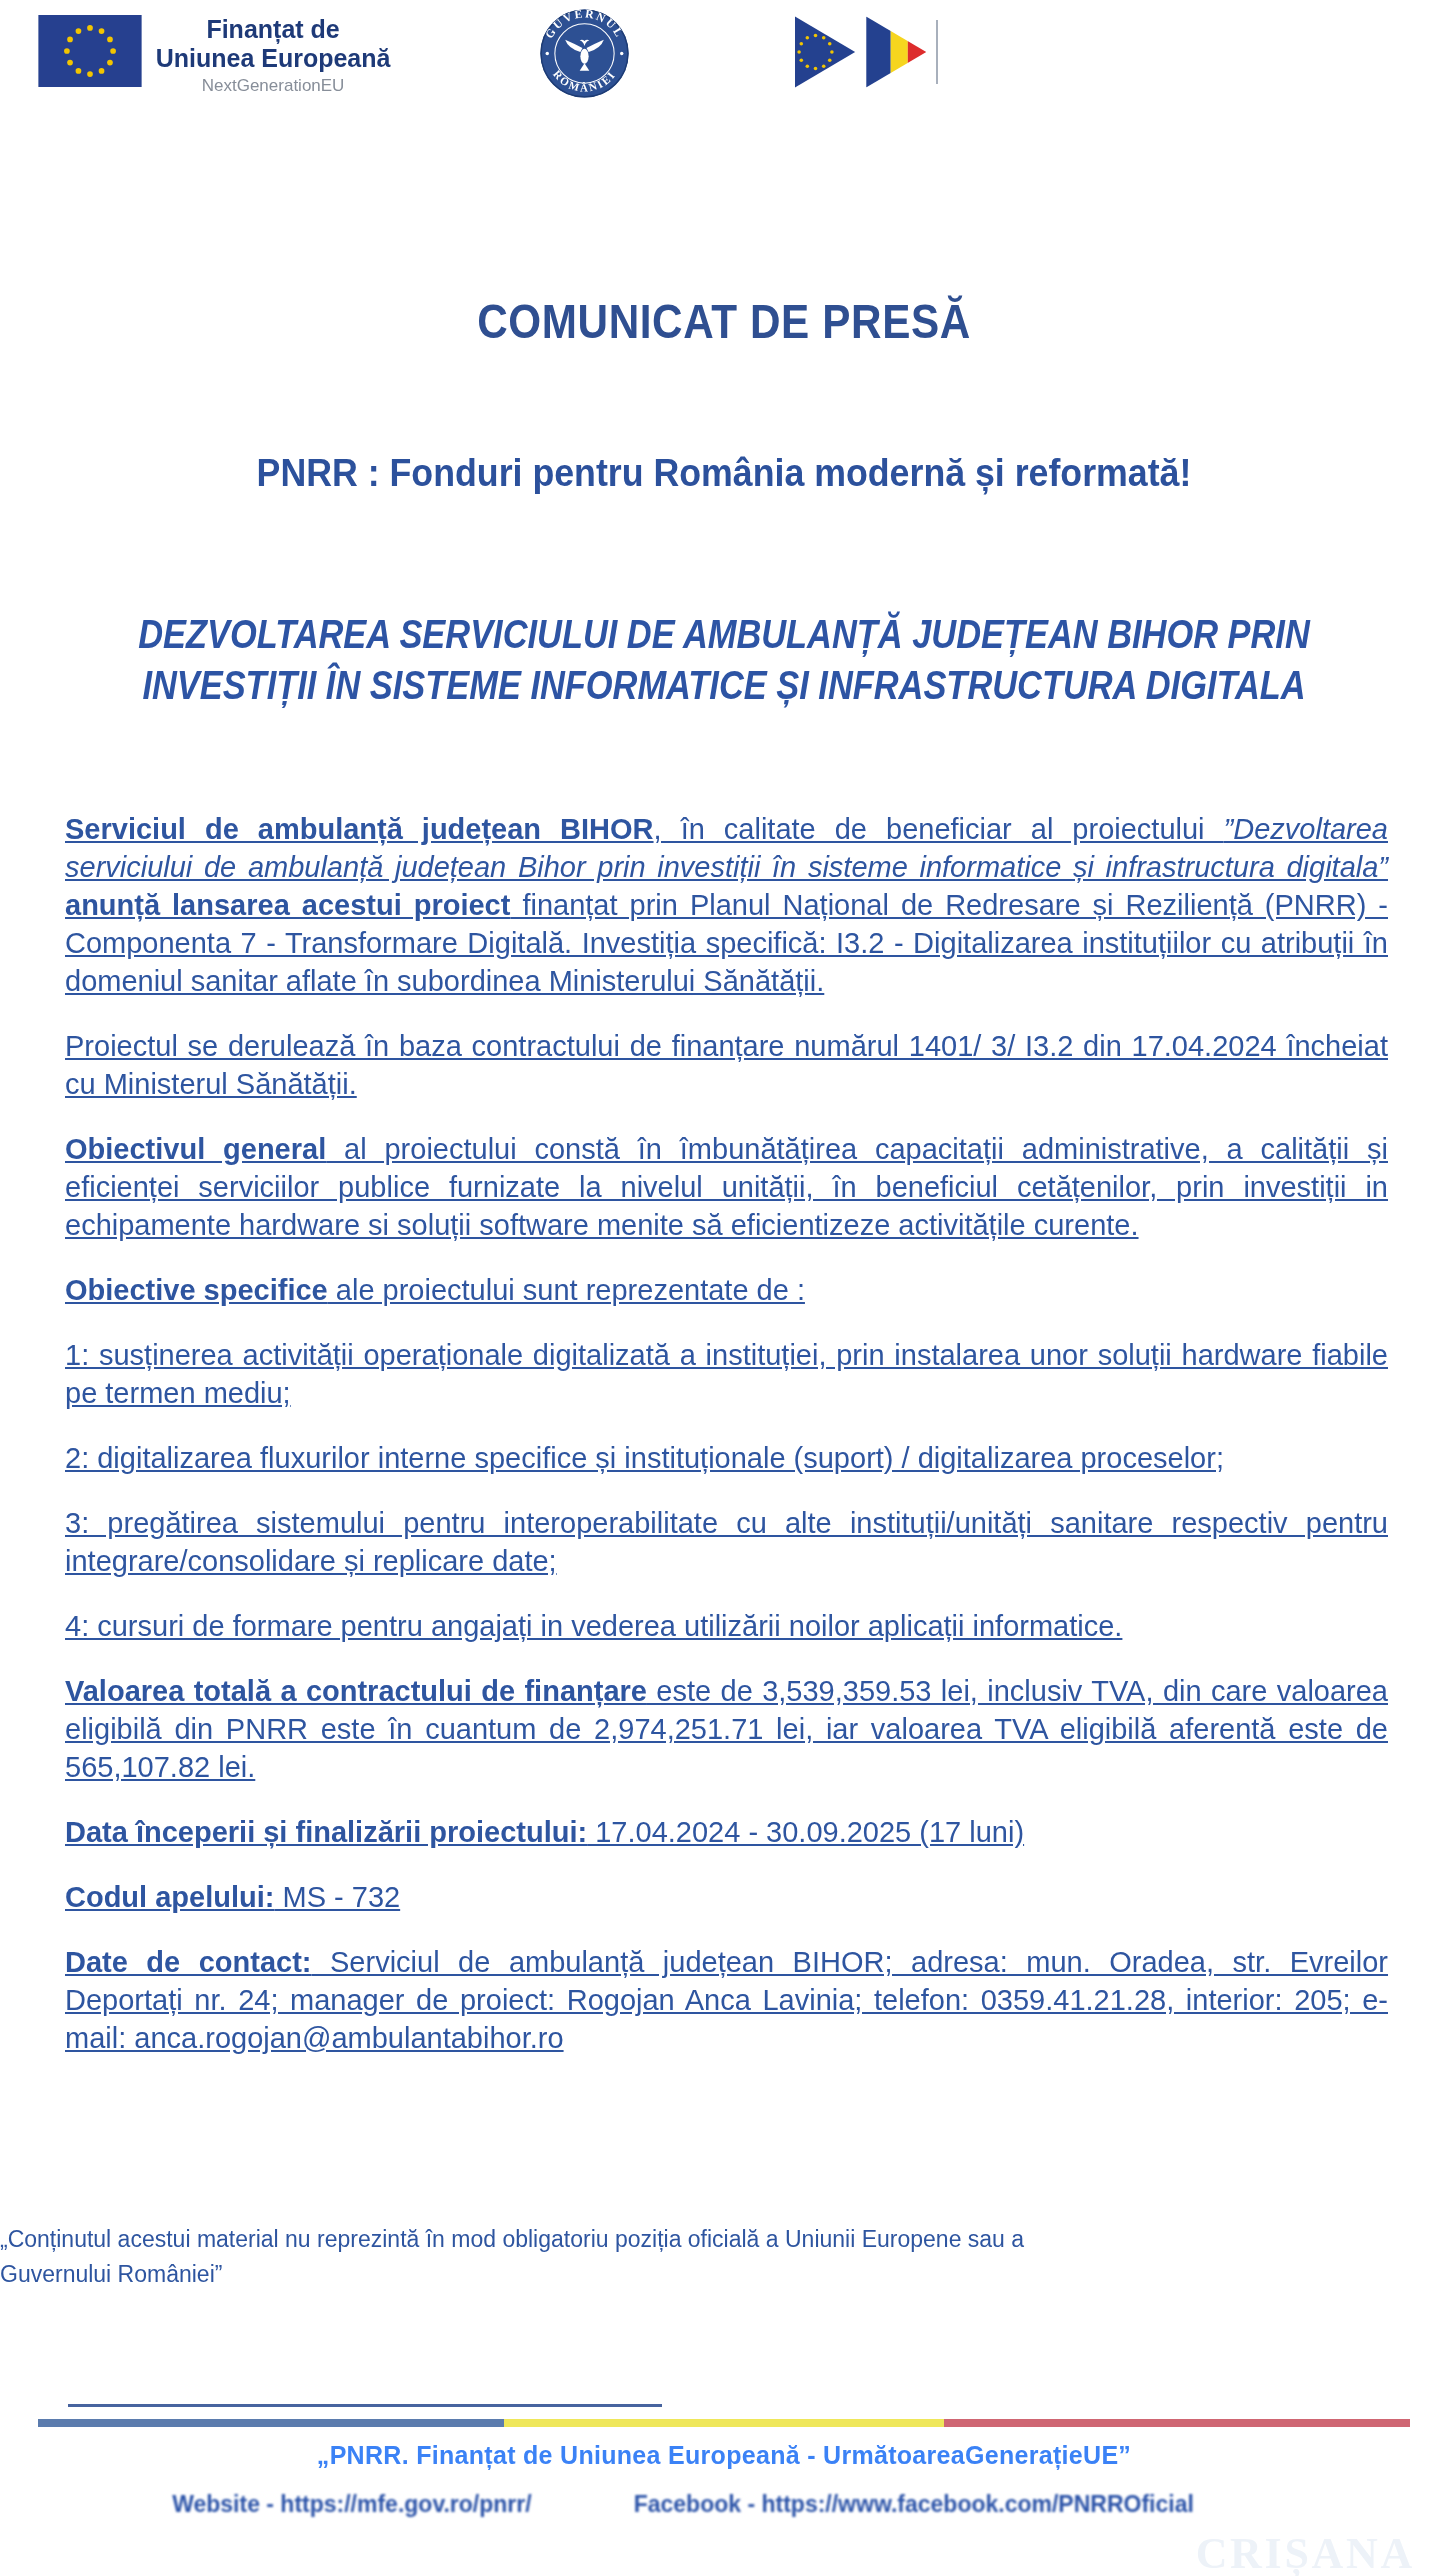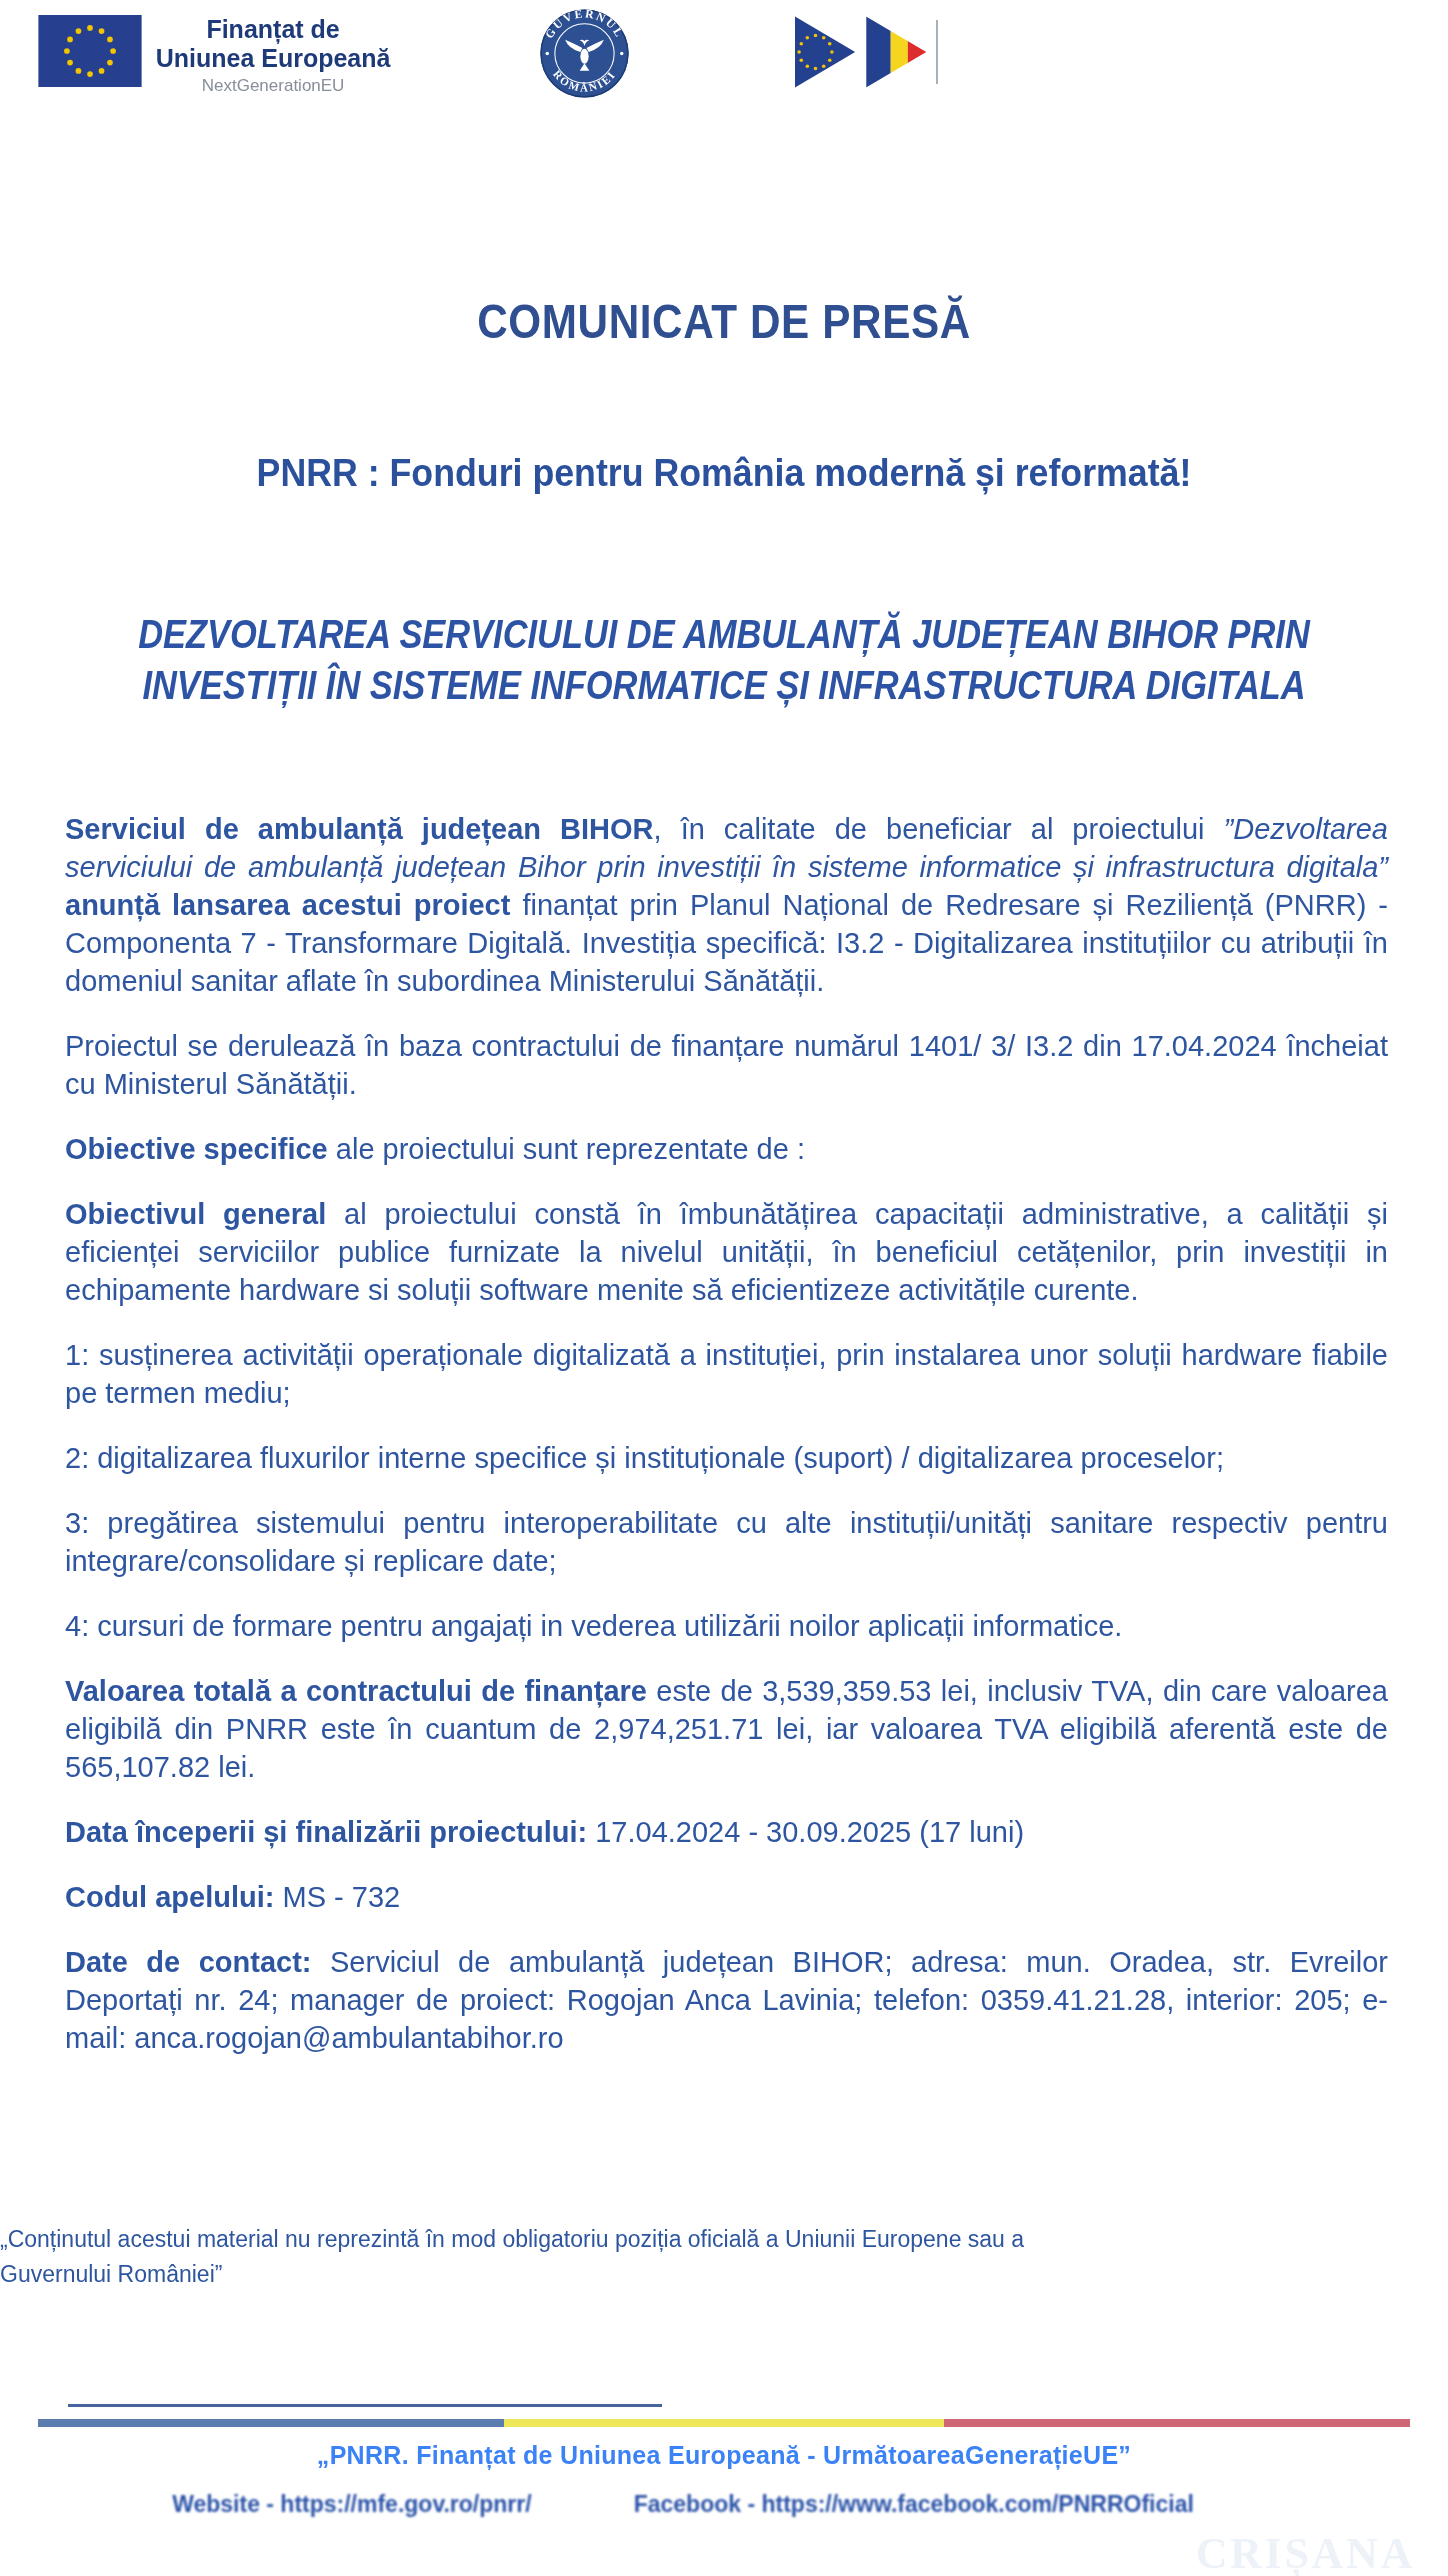--- a/index.html
+++ b/index.html
@@ -47,21 +47,21 @@
     text-align: center; font-style: italic; font-weight: bold; color: #2d54a4;
     font-size: 40px; line-height: 51px; transform: scaleX(0.86);
   }
   .pt-line { display: block; }
 
   
   .bodytext {
     position: absolute; top: 810px; left: 65px; width: 1323px;
     font-size: 29px; line-height: 38px; text-align: justify; color: #2e55a0;
   }
-  .bodytext p { margin: 0 0 27px 0; }
+  .bodytext p { margin: 0 0 27px 0; text-decoration: underline; }
   .bodytext b { font-weight: bold; }
   .bodytext i { font-style: italic; }
 
   
   .disclaimer {
     position: absolute; top: 2222px; left: 0; width: 100%;
     text-align: left; font-size: 23px; line-height: 35px; color: #2e55a0;
   }
   .disclaimer span { display: block; }
 
@@ -184,23 +184,23 @@
   <h3 class="project-title">
     <span class="pt-line">DEZVOLTAREA SERVICIULUI DE AMBULANȚĂ JUDEȚEAN BIHOR PRIN</span>
     <span class="pt-line">INVESTIȚII ÎN SISTEME INFORMATICE ȘI INFRASTRUCTURA DIGITALA</span>
   </h3>
 
   <main class="bodytext">
     <p><b>Serviciul de ambulanță județean BIHOR</b><span>, în calitate de beneficiar al proiectului </span><i>”Dezvoltarea serviciului de ambulanță județean Bihor prin investiții în sisteme informatice și infrastructura digitala”</i><b> anunță lansarea acestui proiect</b><span> finanțat prin Planul Național de Redresare și Reziliență (PNRR) - Componenta 7 - Transformare Digitală. Investiția specifică: I3.2 - Digitalizarea instituțiilor cu atribuții în domeniul sanitar aflate în subordinea Ministerului Sănătății.</span></p>
 
     <p><span>Proiectul se derulează în baza contractului de finanțare numărul 1401/ 3/ I3.2 din 17.04.2024 încheiat cu Ministerul Sănătății.</span></p>
 
+    <p><b>Obiectivul general</b><span> al proiectului constă în îmbunătățirea capacitații administrative, a calității și eficienței serviciilor publice furnizate la nivelul unității, în beneficiul cetățenilor, prin investiții in echipamente hardware si soluții software menite să eficientizeze activitățile curente.</span></p>
+
     <p><b>Obiective specifice</b><span> ale proiectului sunt reprezentate de :</span></p>
-
-    <p><b>Obiectivul general</b><span> al proiectului constă în îmbunătățirea capacitații administrative, a calității și eficienței serviciilor publice furnizate la nivelul unității, în beneficiul cetățenilor, prin investiții in echipamente hardware si soluții software menite să eficientizeze activitățile curente.</span></p>
 
     <p><span>1: susținerea activității operaționale digitalizată a instituției, prin instalarea unor soluții hardware fiabile pe termen mediu;</span></p>
     <p><span>2: digitalizarea fluxurilor interne specifice și instituționale (suport) / digitalizarea proceselor;</span></p>
     <p><span>3: pregătirea sistemului pentru interoperabilitate cu alte instituții/unități sanitare respectiv pentru integrare/consolidare și replicare date;</span></p>
     <p><span>4: cursuri de formare pentru angajați in vederea utilizării noilor aplicații informatice.</span></p>
 
     <p><b>Valoarea totală a contractului de finanțare</b><span> este de 3,539,359.53 lei, inclusiv TVA, din care valoarea eligibilă din PNRR este în cuantum de 2,974,251.71 lei, iar valoarea TVA eligibilă aferentă este de 565,107.82 lei.</span></p>
 
     <p><b>Data începerii și finalizării proiectului:</b><span> 17.04.2024 - 30.09.2025 (17 luni)</span></p>
 

